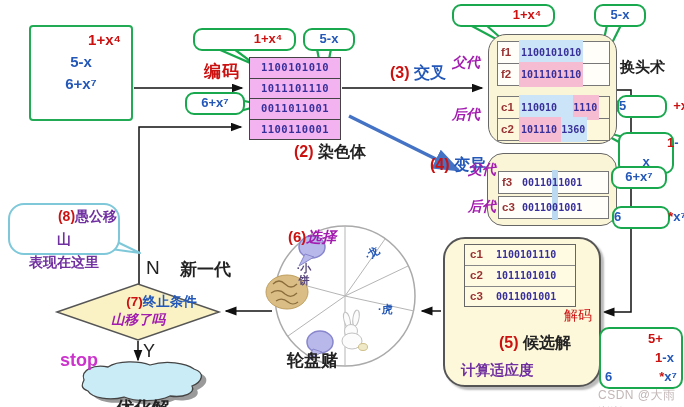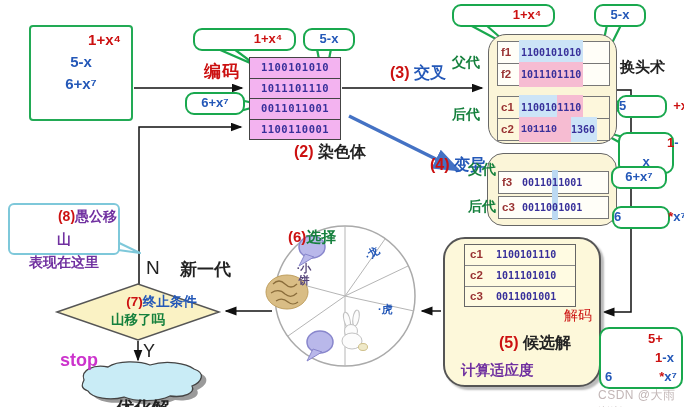--- a/index.html
+++ b/index.html
@@ -4,21 +4,21 @@
 <style>
   html,body{margin:0;padding:0;background:#fff;}
   #canvas{position:relative;width:684px;height:407px;background:#fff;overflow:hidden;
           font-family:"Liberation Sans","DejaVu Sans",sans-serif;}
   .abs{position:absolute;}
   svg{position:absolute;left:0;top:0;z-index:1;}
   .lay{z-index:2;}
   
   .red{color:#cc1111;padding-left:47px;}
   .blue{color:#2458b8;}
-  .maroon{color:#15803d;}
+  .maroon{color:#a21caf;font-style:italic;}
   .purple{color:#7030a0;}
   .magenta{color:#cc33cc;}
   .black{color:#222;}
   .gray{color:#c2b6b6;margin-left:20px;}
   
   .init-box{left:29px;top:25px;width:100px;height:90px;border:2.5px solid #22aa55;border-radius:4px;
             background:#fff;text-align:center;font-size:15px;font-weight:bold;padding-top:2px;}
   .init-box div{line-height:22px;}
   .bigred{font-size:17px;font-weight:bold;letter-spacing:1px;}
   .chrom-table{left:249px;top:57px;width:90px;border:1.5px solid #444;}
@@ -38,21 +38,21 @@
   .chip-pink{background:#f6bcd2;}
   .bit-hl{background:#bcd9f2;}
   .cand-table{left:464px;top:244px;width:110px;border:1.5px solid #666;z-index:3;}
   .cand-row{height:19.8px;line-height:19.8px;background:#fffbe2;border-bottom:1px solid #888;display:flex;align-items:center;padding-left:5px;}
   .cand-row:last-child{border-bottom:none;}
   .cand-val{font-family:"DejaVu Sans Mono",monospace;font-size:10px;font-weight:bold;color:#38309a;margin-left:8px;}
   .cand-outer{left:443px;top:237px;width:154px;height:146px;border:2px solid #555;border-radius:22px;
               background:#fdf8da;box-shadow:3px 3px 2px #bbb;z-index:2;}
   .results-box{left:599px;top:327px;width:80px;height:58px;border:2.5px solid #19a84e;border-radius:10px;
                background:#fff;text-align:center;font-size:13px;font-weight:bold;line-height:19px;z-index:3;}
-  .note8{left:8px;top:203px;width:108px;height:48px;border:2.5px solid #7ec8da;border-radius:6px;background:#fff;
+  .note8{left:8px;top:203px;width:108px;height:48px;border:2.5px solid #7ec8da;border-radius:16px;background:#fff;
          text-align:center;font-size:14px;font-weight:bold;line-height:23px;z-index:3;}
   .wm{font-size:12px;letter-spacing:.5px;}
 </style>
 </head>
 <body>
 
 <div id="canvas">
 
   <svg width="684" height="407" viewBox="0 0 684 407">
     <defs>
@@ -173,26 +173,26 @@
       <span class="chip chip-blue">1100101010</span>
     </div>
     <div class="gene-row">
       <span class="gene-name">f2</span>
       <span class="chip chip-pink">1011101110</span>
     </div>
   </div>
   <div class="abs inner-box" style="left:497px;top:96px;width:111px;z-index:3;background:#fdf7dc;">
     <div class="gene-row">
       <span class="gene-name">c1</span>
-      <span class="chip chip-blue" style="padding-right:0;">110010</span>
+      <span class="chip chip-blue" style="padding-right:16px;">110010</span>
         <span class="chip chip-pink" style="padding-left:0;">1110</span>
     </div>
     <div class="gene-row">
       <span class="gene-name">c2</span>
-      <span class="chip chip-pink" style="padding-right:14px;font-family:Liberation Mono, monospace;">101110</span>
+      <span class="chip chip-pink" style="padding-right:4px;">101110</span>
         <span class="chip chip-blue" style="padding-left:0;">1360</span>
     </div>
   </div>
   <div class="abs lay black" style="left:620px;top:58px;font-size:15px;font-weight:bold;">换头术</div>
 
   <div class="abs callout red" style="left:452px;top:4px;width:52px;">1+x⁴</div>
   <div class="abs callout blue" style="left:594px;top:4px;width:48px;">5-x</div>
   <div class="abs callout" style="left:617px;top:95px;width:46px;">
     <span class="blue">5</span><span class="red">+x⁴</span>
   </div>
@@ -253,20 +253,21 @@
     <div><span class="red">1</span><span class="blue">-x</span></div>
     <div><span class="blue">6</span><span class="red">*</span><span class="blue">x⁷</span></div>
   </div>
 
   <div class="abs lay" style="left:241px;top:228px;font-size:15px;font-weight:bold;">
     <span class="red">(6)</span><span class="maroon">选择</span>
   </div>
   <div class="abs lay" style="left:295px;top:262px;width:18px;font-size:11px;font-weight:bold;color:#55457a;line-height:12px;text-align:center;">·小饼</div>
   <div class="abs lay blue" style="left:365px;top:246px;font-size:11px;font-weight:bold;transform:rotate(-35deg);">·龙</div>
   <div class="abs lay blue" style="left:378px;top:302px;font-size:11px;font-weight:bold;">·虎</div>
+  <div class="abs lay black" style="left:287px;top:349px;font-size:17px;font-weight:bold;">轮盘赌</div>
 
   <div class="abs lay black" style="left:146px;top:257px;font-size:19px;">N</div>
   <div class="abs lay black" style="left:180px;top:258px;font-size:17px;font-weight:bold;">新一代</div>
   <div class="abs lay" style="left:58px;top:293px;width:160px;text-align:center;font-size:13.5px;font-weight:bold;line-height:18px;">
     <div><span class="red">(7)</span><span class="blue">终止条件</span></div>
     <div class="maroon">山移了吗</div>
   </div>
   <div class="abs lay black" style="left:143px;top:341px;font-size:18px;">Y</div>
   <div class="abs lay magenta" style="left:60px;top:350px;font-size:18px;font-weight:bold;">stop</div>
   <div class="abs lay black" style="left:116px;top:368px;font-size:18px;font-weight:bold;z-index:3;margin-top:28px;">优化解</div>

